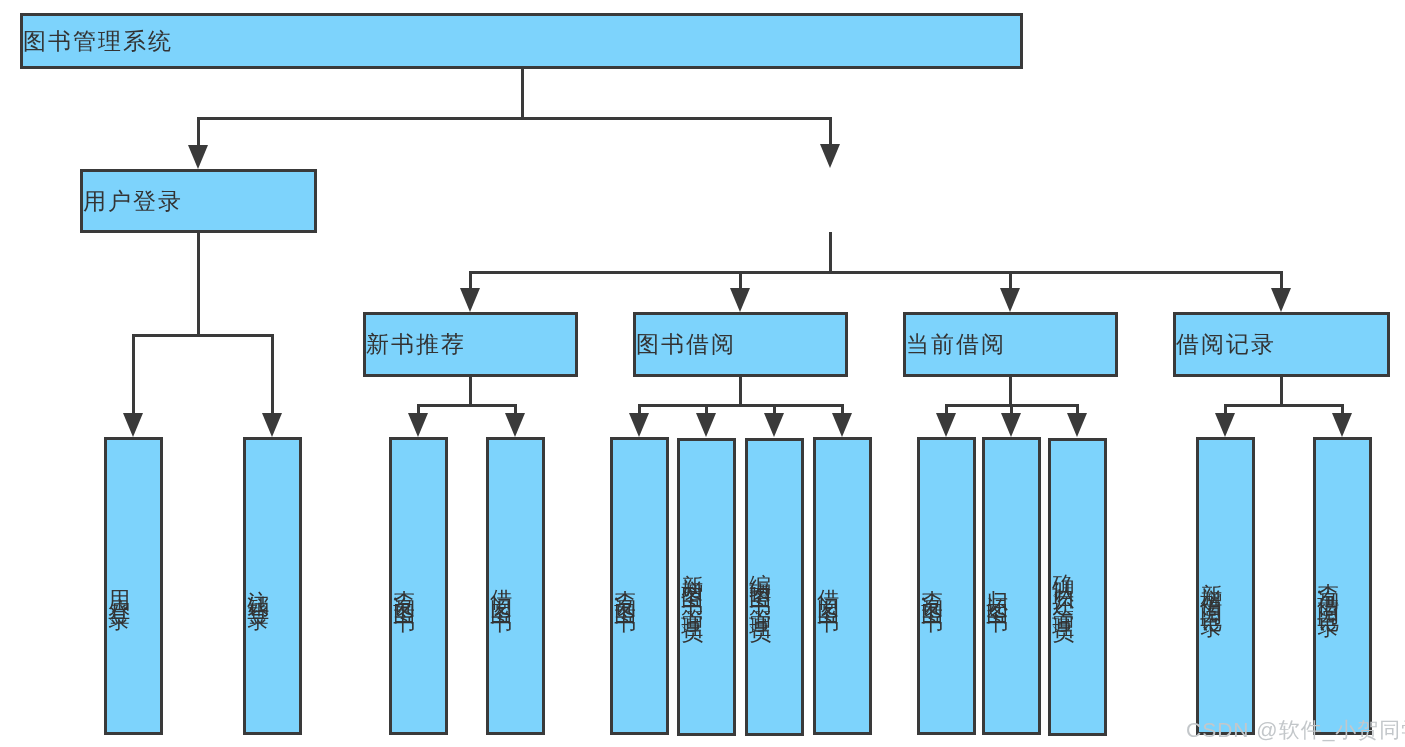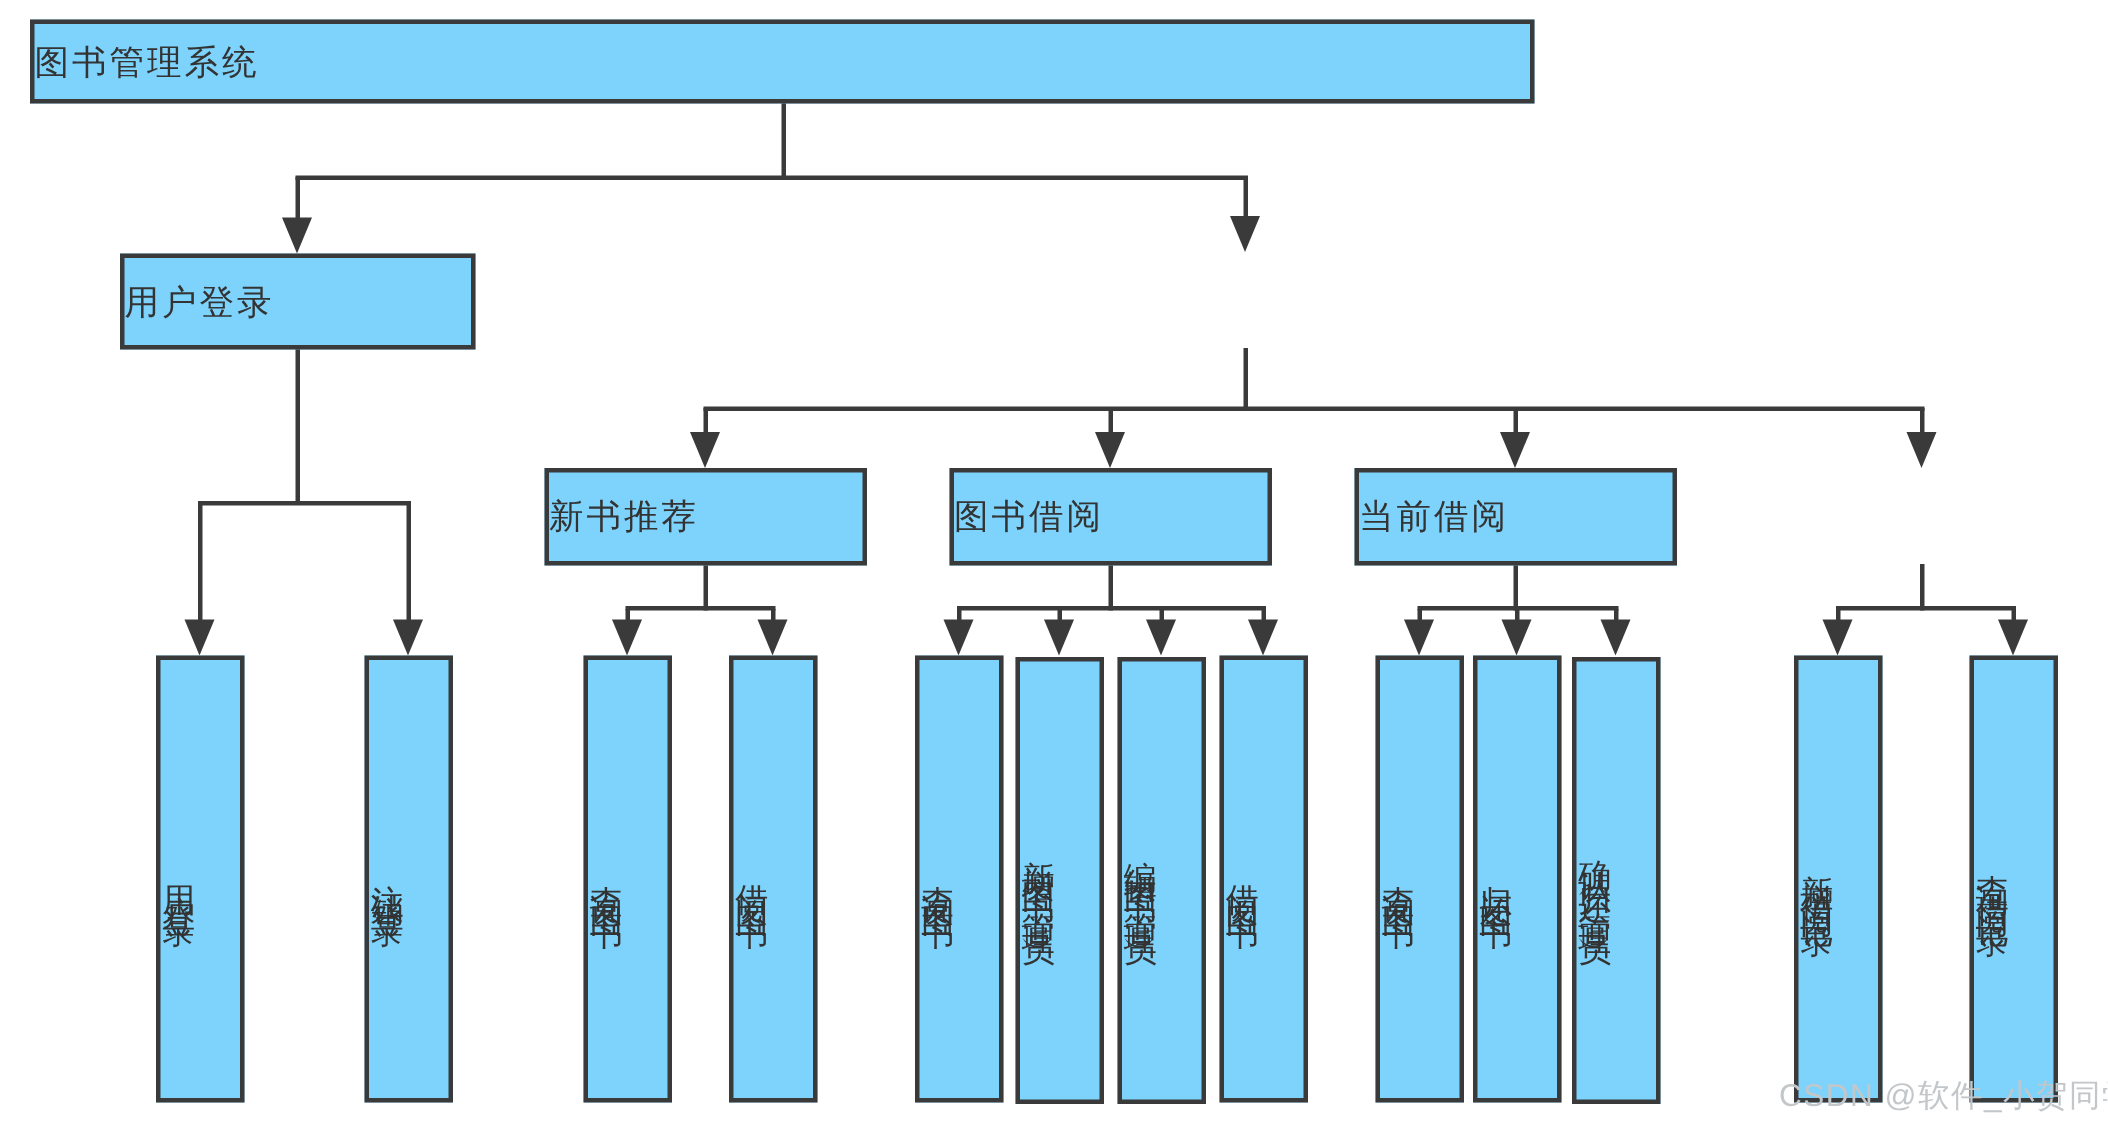--- a/index.html
+++ b/index.html
@@ -125,20 +125,23 @@
 
   <div class="node h" style="left:363px;top:312px;width:215px;height:65px;">
     <span>新书推荐</span>
   </div>
   <div class="node h" style="left:633px;top:312px;width:215px;height:65px;">
     <span>图书借阅</span>
   </div>
   <div class="node h" style="left:903px;top:312px;width:215px;height:65px;">
     <span>当前借阅</span>
   </div>
+  <div class="node h" style="left:1173px;top:312px;width:217px;height:65px;">
+    <span>借阅记录</span>
+  </div>
 
   <div class="node v" style="left:104px;top:437px;width:59px;height:298px;">
     <span class="vtext">用户登录</span>
   </div>
   <div class="node v" style="left:243px;top:437px;width:59px;height:298px;">
     <span class="vtext">注销登录</span>
   </div>
 
   <div class="node v" style="left:389px;top:437px;width:59px;height:298px;">
     <span class="vtext">查询图书</span>

